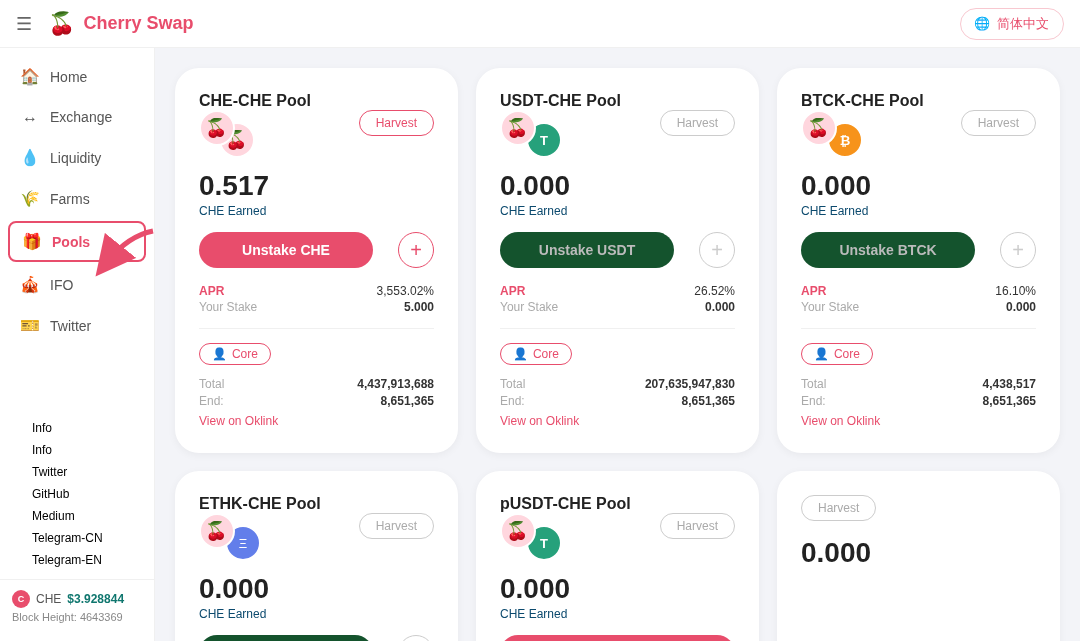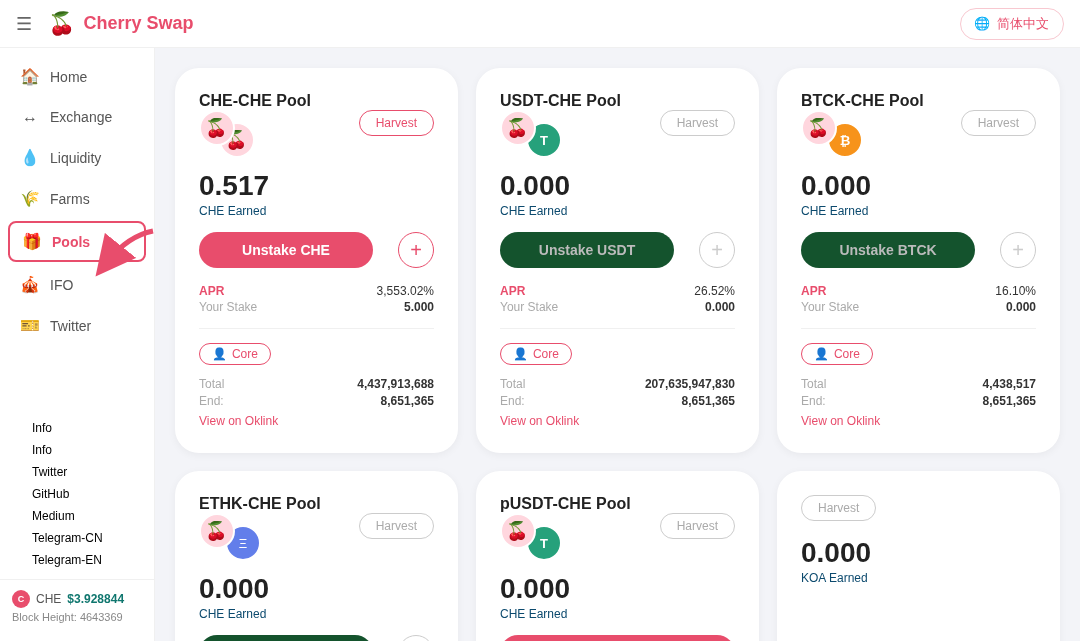--- a/index.html
+++ b/index.html
@@ -391,20 +391,19 @@
           <button class="unstake-btn unstake-red">Approve pUSDT</button>
         </div>
 
       </div>
 
       <div class="pool-card">
         <div class="card-header">
           <button class="harvest-btn-outline">Harvest</button>
         </div>
         <div class="earned-amount">0.000</div>
-        <div class="earned-label">KOA Earned</div>
 
       </div>
 
     </div>
   </main>
 
 </div>
 
 </body></html>

